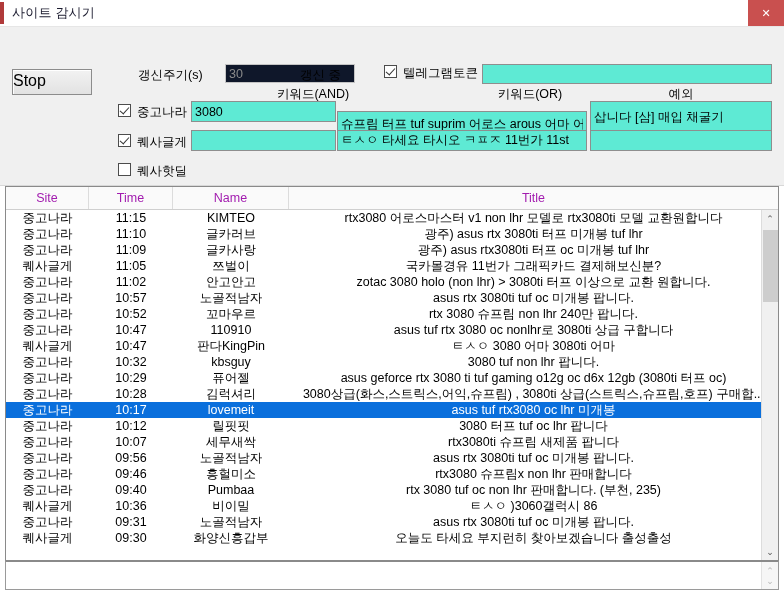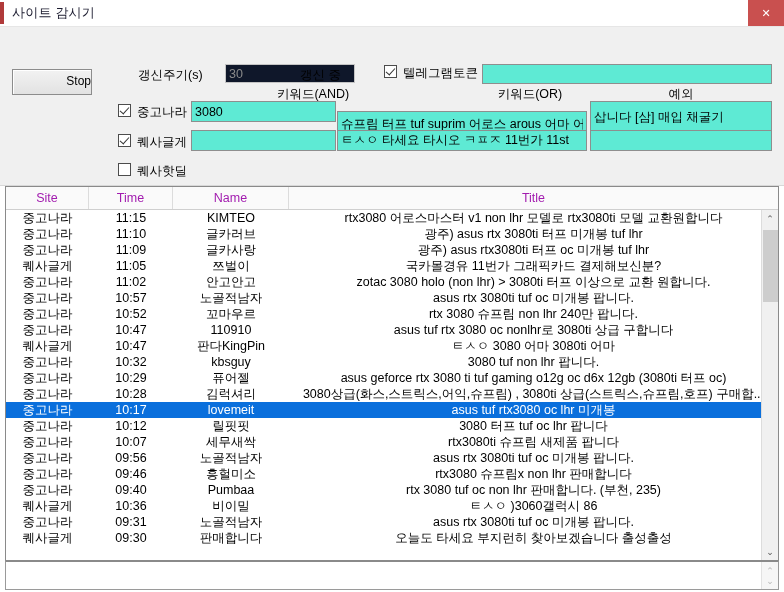--- a/index.html
+++ b/index.html
@@ -61,24 +61,24 @@
     background: #f0f0f0;
     border-bottom: 1px solid #d8d8d8;
   }
   .abs { position: absolute; }
 
   .btn {
     background: linear-gradient(#f2f2f2,#e2e2e2);
     border: 1px solid #8c8c8c;
     border-radius: 0;
     font-family: "Liberation Sans", sans-serif;
-    font-size: 12px;
+    font-size: 16px;
     color: #000;
     cursor: pointer;
-    text-align: right;
+    text-align: left;
     line-height: 22px;
     box-shadow: inset 1px 1px 0 #ffffff;
   }
   .lbl {
     font-size: 12.5px;
     color: #000;
     white-space: nowrap;
   }
   .txt {
     border: 1px solid #8e8e8e;
@@ -420,21 +420,21 @@
       </div>
       <div class="row">
         <div class="td c-site">중고나라</div>
         <div class="td c-time">09:31</div>
         <div class="td c-name">노골적남자</div>
         <div class="td c-title">asus rtx 3080ti tuf oc 미개봉 팝니다.</div>
       </div>
       <div class="row">
         <div class="td c-site">퀘사글게</div>
         <div class="td c-time">09:30</div>
-        <div class="td c-name">판매합니다</div>
+        <div class="td c-name">화양신흥갑부</div>
         <div class="td c-title">오늘도 타세요 부지런히 찾아보겠습니다 출성출성</div>
       </div>
       <div class="vscroll">
       <div class="sb-arrow">⌃</div>
       <div class="sb-thumb"></div>
       <div class="sb-arrow bottom">⌄</div>
     </div>
   </div>
 </div>
 

